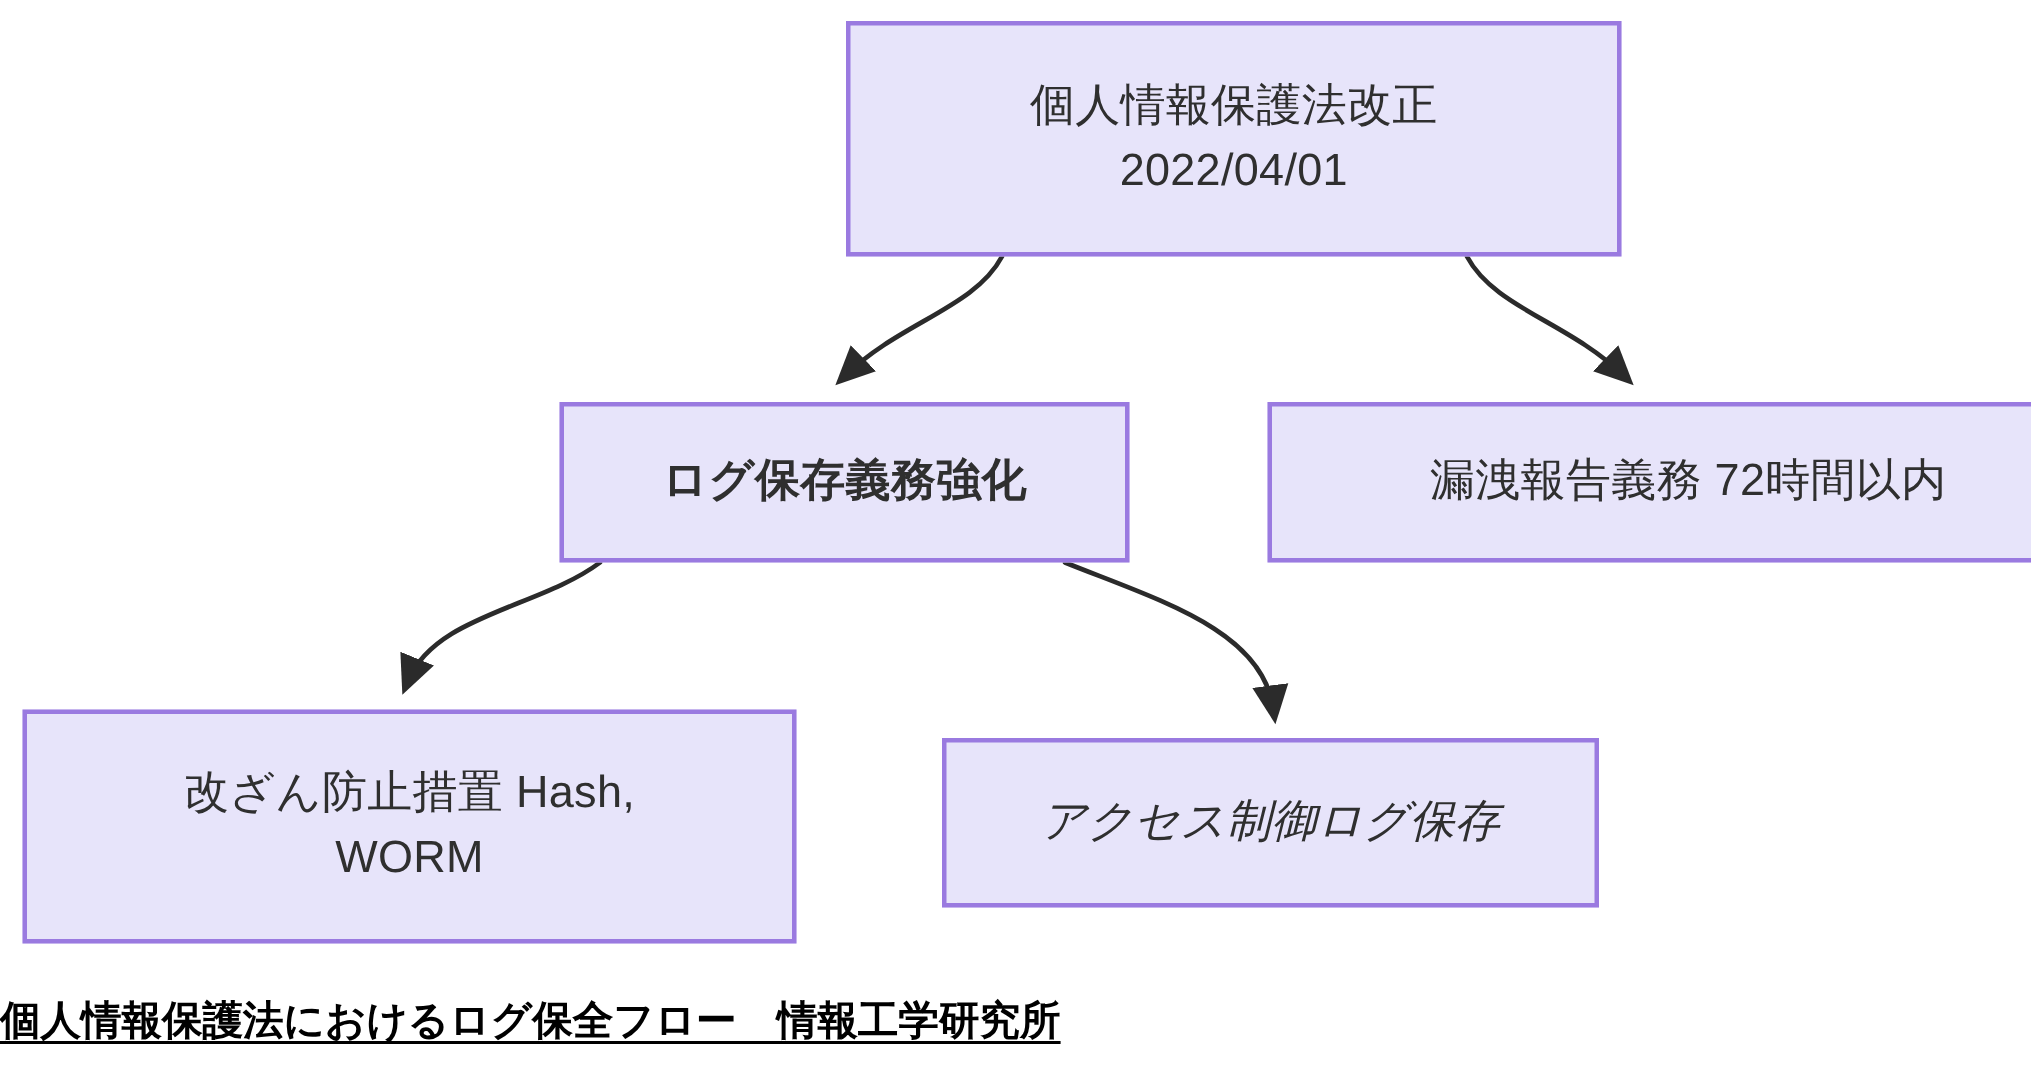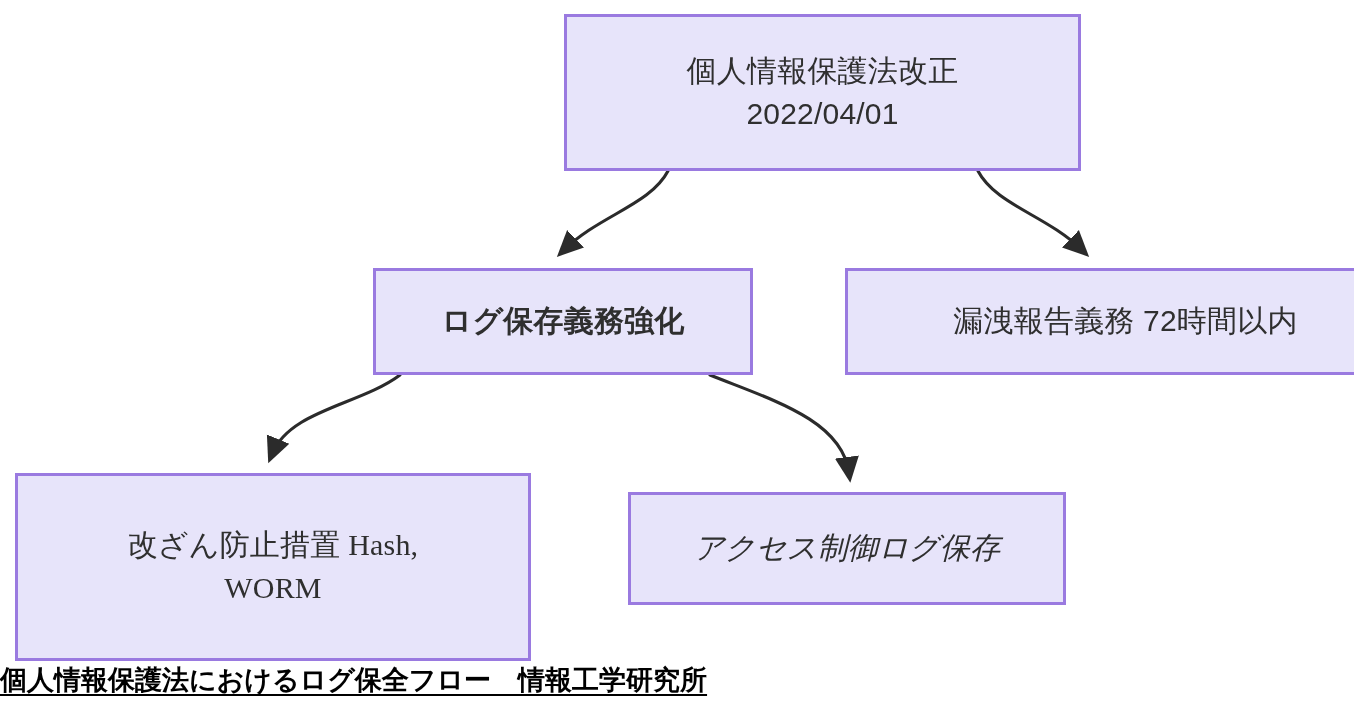--- a/index.html
+++ b/index.html
@@ -45,21 +45,21 @@
     font-size: 30px;
     line-height: 1.42;
     letter-spacing: 0.2px;
     white-space: pre-line;
     padding: 0 14px;
   }
 
   #node-root      { left: 564px;  top: 14px;  width: 517px; height: 157px; }
   #node-log       { left: 373px;  top: 268px; width: 380px; height: 107px; font-weight: bold; }
   #node-breach    { left: 845px;  top: 268px; width: 561px; height: 107px; }
-  #node-tamper    { left: 15px;   top: 473px; width: 516px; height: 188px; font-family: Liberation Serif, serif; }
+  #node-tamper    { left: 15px;   top: 473px; width: 516px; height: 156px; }
   #node-access    { left: 628px;  top: 492px; width: 438px; height: 113px; font-style: italic; }
 
   #caption {
     position: absolute;
     left: 0px;
     top: 662px;
     font-size: 27px;
     font-weight: bold;
     color: #000000;
     text-decoration: underline;

